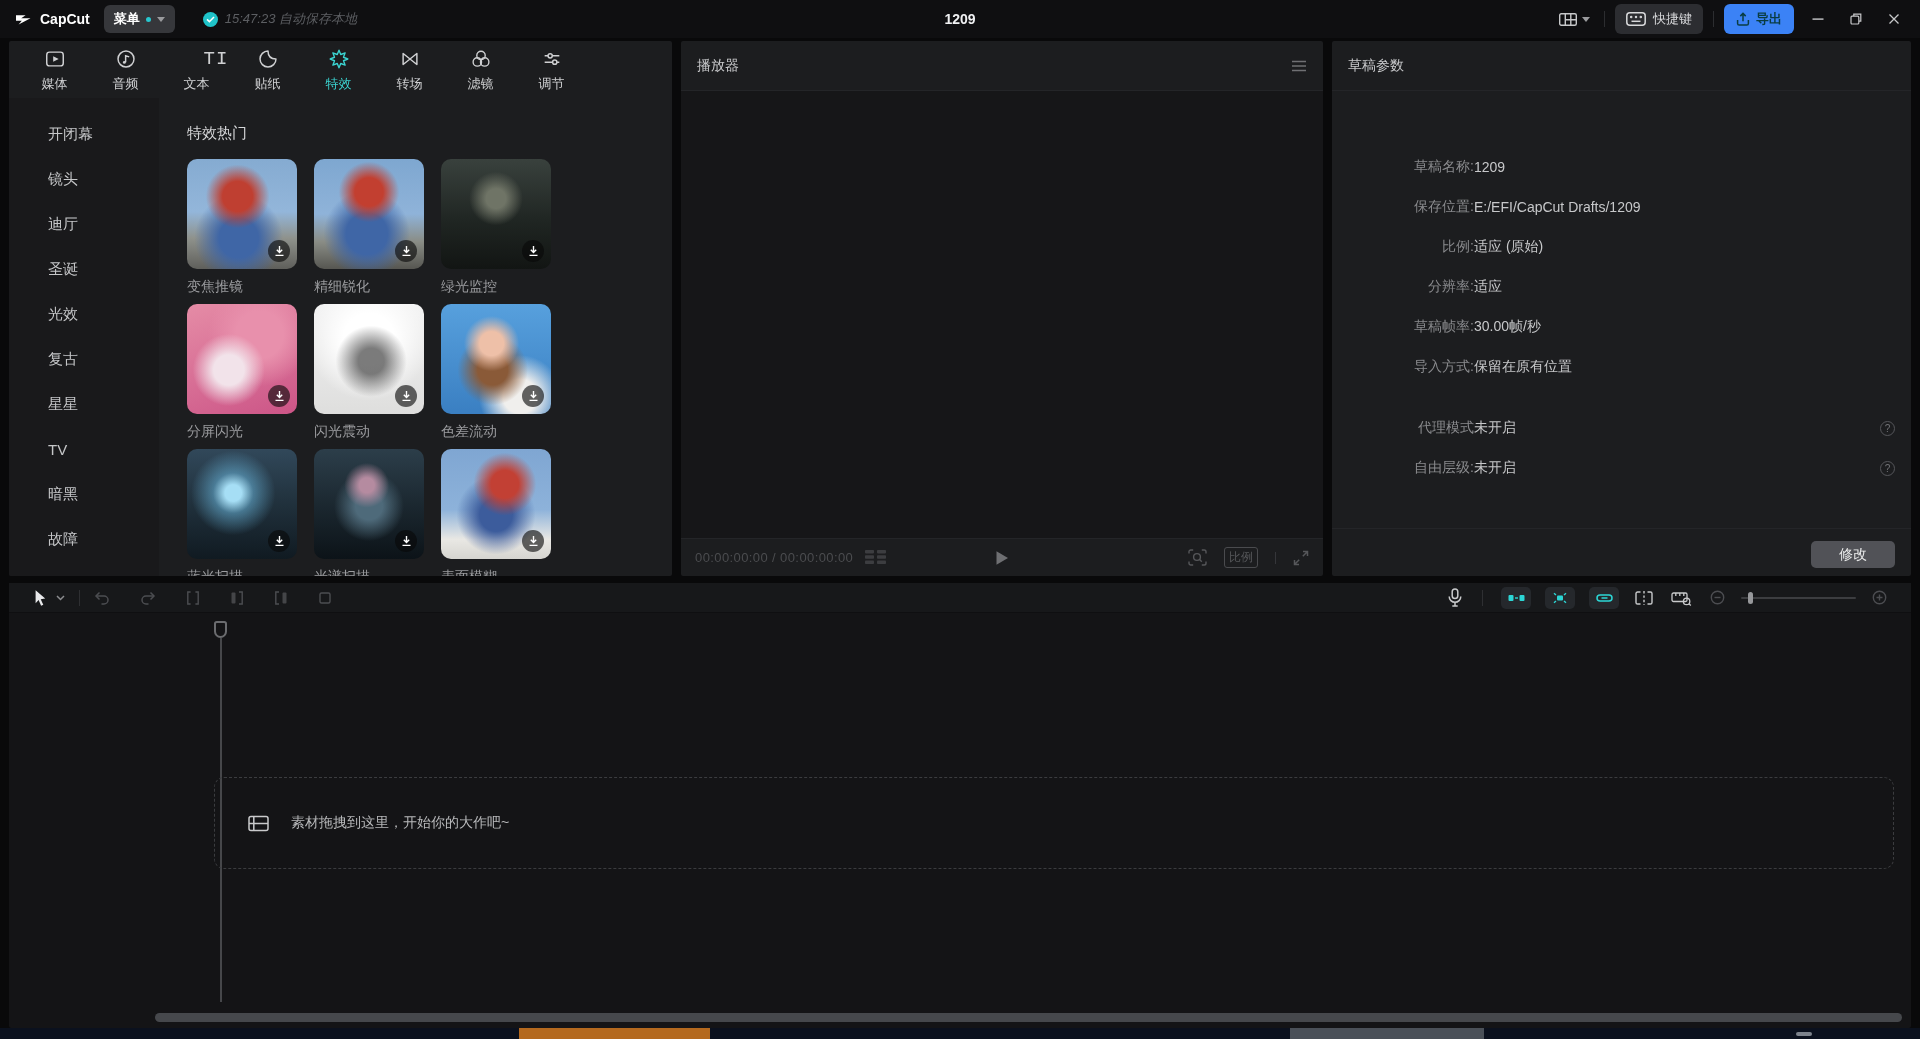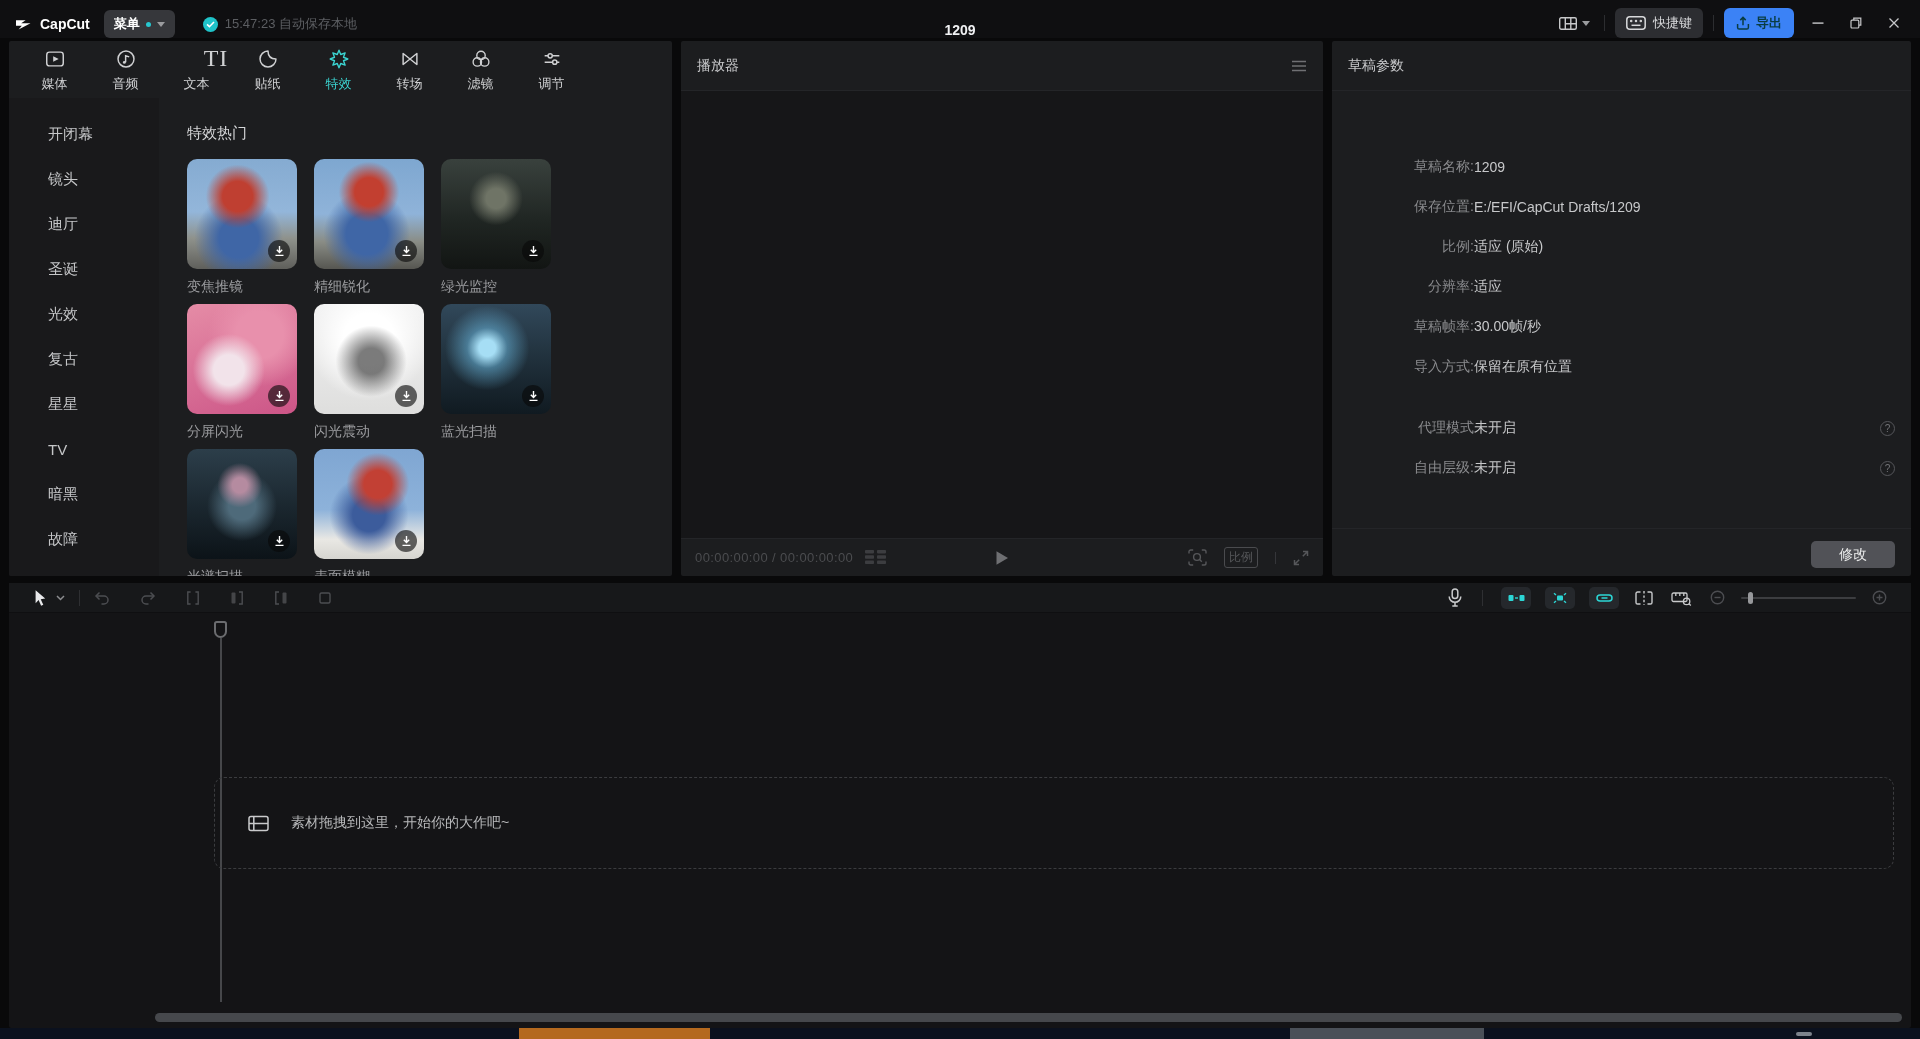--- a/index.html
+++ b/index.html
@@ -1,47 +1,47 @@
 <!DOCTYPE html>
 <html><head>
 <meta charset="utf-8">
 <style>
   * { margin:0; padding:0; box-sizing:border-box; }
   html,body { width:1920px; height:1039px; background:#09090a; font-family:"Liberation Sans",sans-serif; overflow:hidden; }
   .app { width:1920px; height:1039px; display:flex; flex-direction:column; color:#c9cacc; }
 
   
-  .titlebar { height:38px; background:#0f0f11; display:flex; align-items:flex-end; position:relative; flex:none; }
+  .titlebar { height:38px; background:#0f0f11; display:flex; align-items:center; position:relative; flex:none; }
   .tb-left { display:flex; align-items:center; gap:14px; padding-left:14px; }
   .logo { display:flex; align-items:center; gap:7px; color:#fff; font-weight:bold; font-size:14px; }
   .menu-btn { display:flex; align-items:center; gap:6px; background:#36373b; border:none; color:#fff; font-weight:bold; font-size:13px; padding:5px 10px; border-radius:6px; cursor:pointer; font-family:inherit; }
   .menu-dot { width:5px; height:5px; border-radius:50%; background:#27c7cf; }
   .chev { width:0; height:0; border-left:4px solid transparent; border-right:4px solid transparent; border-top:5px solid #9a9b9e; }
-  .autosave { display:flex; align-items:center; gap:7px; color:#5c5e62; font-size:13px; margin-left:14px; }
+  .autosave { display:flex; align-items:center; gap:7px; color:#5c5e62; font-size:13px; margin-left:14px;font-style:italic; }
   .check-circle { width:15px; height:15px; border-radius:50%; background:#1fc3c9; display:flex; align-items:center; justify-content:center; color:#072; }
   .tb-center { position:absolute; left:0; right:0; text-align:center; color:#f0f1f3; font-size:14px; font-weight:bold; pointer-events:none; }
   .tb-right { margin-left:auto; display:flex; align-items:center; gap:10px; padding-right:12px; position:relative; z-index:1; }
   .tb-sep { width:1px; height:16px; background:#2c2d30; }
   .icon-btn { background:none; border:none; color:#c7c8ca; display:flex; align-items:center; gap:5px; cursor:pointer; padding:4px; }
   .shortcut-btn { display:flex; align-items:center; gap:7px; background:#2c2d31; border:none; border-radius:6px; color:#d8d9db; font-size:13px; padding:6px 11px; cursor:pointer; font-family:inherit; }
   .export-btn { display:flex; align-items:center; gap:6px; background:#3b82f6; border:none; border-radius:6px; color:#093c41; font-size:13px; font-weight:bold; padding:6px 12px; cursor:pointer; font-family:inherit; }
   .win-btn { background:none; border:none; color:#c7c8ca; padding:4px 8px; cursor:pointer; display:flex; align-items:center; }
 
   
   .main { height:538px; flex:none; display:flex; gap:9px; padding:3px 9px 0; }
   .panel { background:#1c1d1f; border-radius:2px; overflow:hidden; }
 
   
   .left-panel { width:663px; display:flex; flex-direction:column; }
   .tabs { height:57px; display:flex; padding-left:10px; flex:none; }
   .tab { width:71px; display:flex; flex-direction:column; align-items:center; justify-content:center; gap:4px; color:#cfd0d2; cursor:pointer; }
   .tab.active { color:#3bd4d1; }
   .tab-label { font-size:13px; }
   .tab-icon { height:24px; display:flex; align-items:center; }
-  .ti-glyph { font-family:Liberation Serif, serif; font-size:24px; letter-spacing:1px;margin-left:39px; }
+  .ti-glyph { font-family:Liberation Mono, monospace; font-size:19px; letter-spacing:1px;margin-left:39px; }
   .left-body { flex:1; display:flex; min-height:0; }
   .cat-rail { width:150px; background:#19191b; padding-top:14px; flex:none; }
   .cat-item { height:45px; display:flex; align-items:center; padding-left:39px; font-size:15px; color:#c5c6c8; cursor:pointer; }
   .effects-area { flex:1; padding-left:28px; overflow:hidden; }
   .section-title { margin:26px 0 16px; font-size:15px; color:#d6d7d9; }
   .effects-grid { display:grid; grid-template-columns:repeat(3,110px); column-gap:17px; row-gap:8px; }
   .effect-cell { cursor:pointer; }
   .tile { width:110px; height:110px; border-radius:10px; position:relative; }
   .dl-badge { position:absolute; right:7px; bottom:7px; width:22px; height:22px; border-radius:50%; background:rgba(8,8,8,.62); display:flex; align-items:center; justify-content:center; }
   .effect-label { margin-top:9px; font-size:14px; color:#9b9c9f; }
@@ -325,20 +325,30 @@
                 <div class="tile t4">
                   <span class="dl-badge">
                     <svg width="11" height="12" viewBox="0 0 11 12" fill="none" stroke="#ffffff" stroke-width="1.4">
                       <path d="M5.5 1v6.2 M2.8 4.7 5.5 7.4l2.7-2.7 M1.5 10.4h8"></path>
                     </svg>
                   </span>
                 </div>
                 <div class="effect-label">闪光震动</div>
               </div>
               <div class="effect-cell">
+                <div class="tile t5">
+                  <span class="dl-badge">
+                    <svg width="11" height="12" viewBox="0 0 11 12" fill="none" stroke="#ffffff" stroke-width="1.4">
+                      <path d="M5.5 1v6.2 M2.8 4.7 5.5 7.4l2.7-2.7 M1.5 10.4h8"></path>
+                    </svg>
+                  </span>
+                </div>
+                <div class="effect-label">色差流动</div>
+              </div>
+              <div class="effect-cell">
                 <div class="tile t6">
                   <span class="dl-badge">
                     <svg width="11" height="12" viewBox="0 0 11 12" fill="none" stroke="#ffffff" stroke-width="1.4">
                       <path d="M5.5 1v6.2 M2.8 4.7 5.5 7.4l2.7-2.7 M1.5 10.4h8"></path>
                     </svg>
                   </span>
                 </div>
                 <div class="effect-label">蓝光扫描</div>
               </div>
               <div class="effect-cell">

